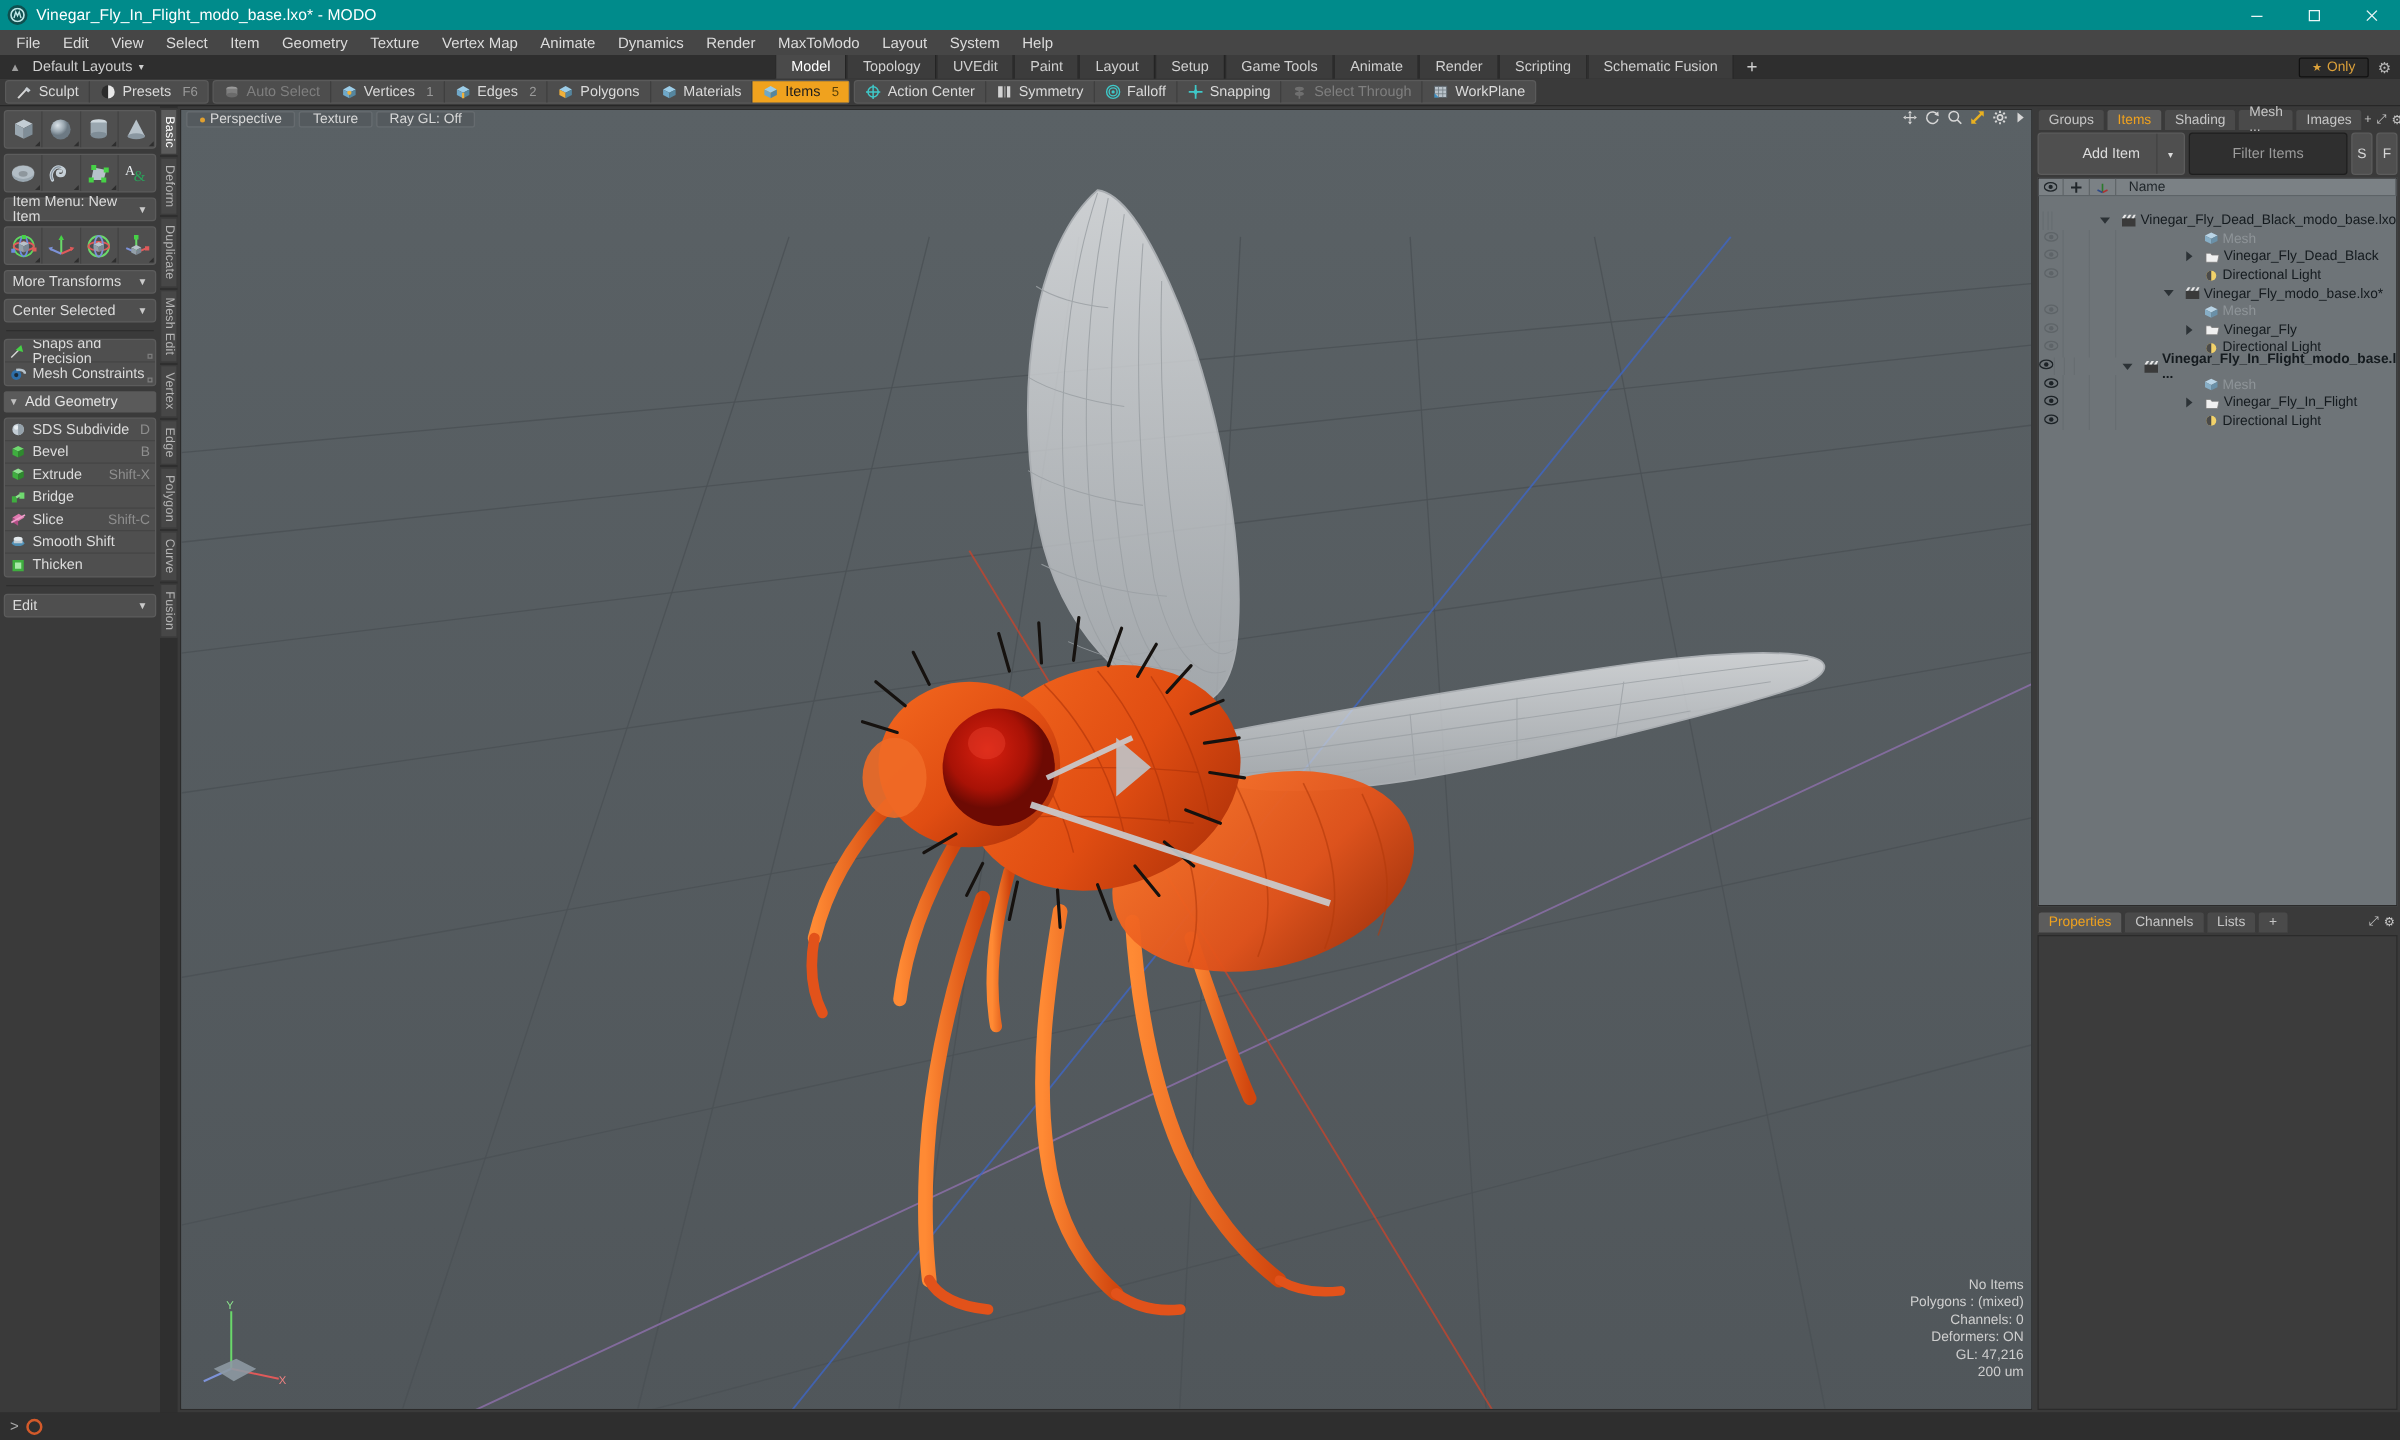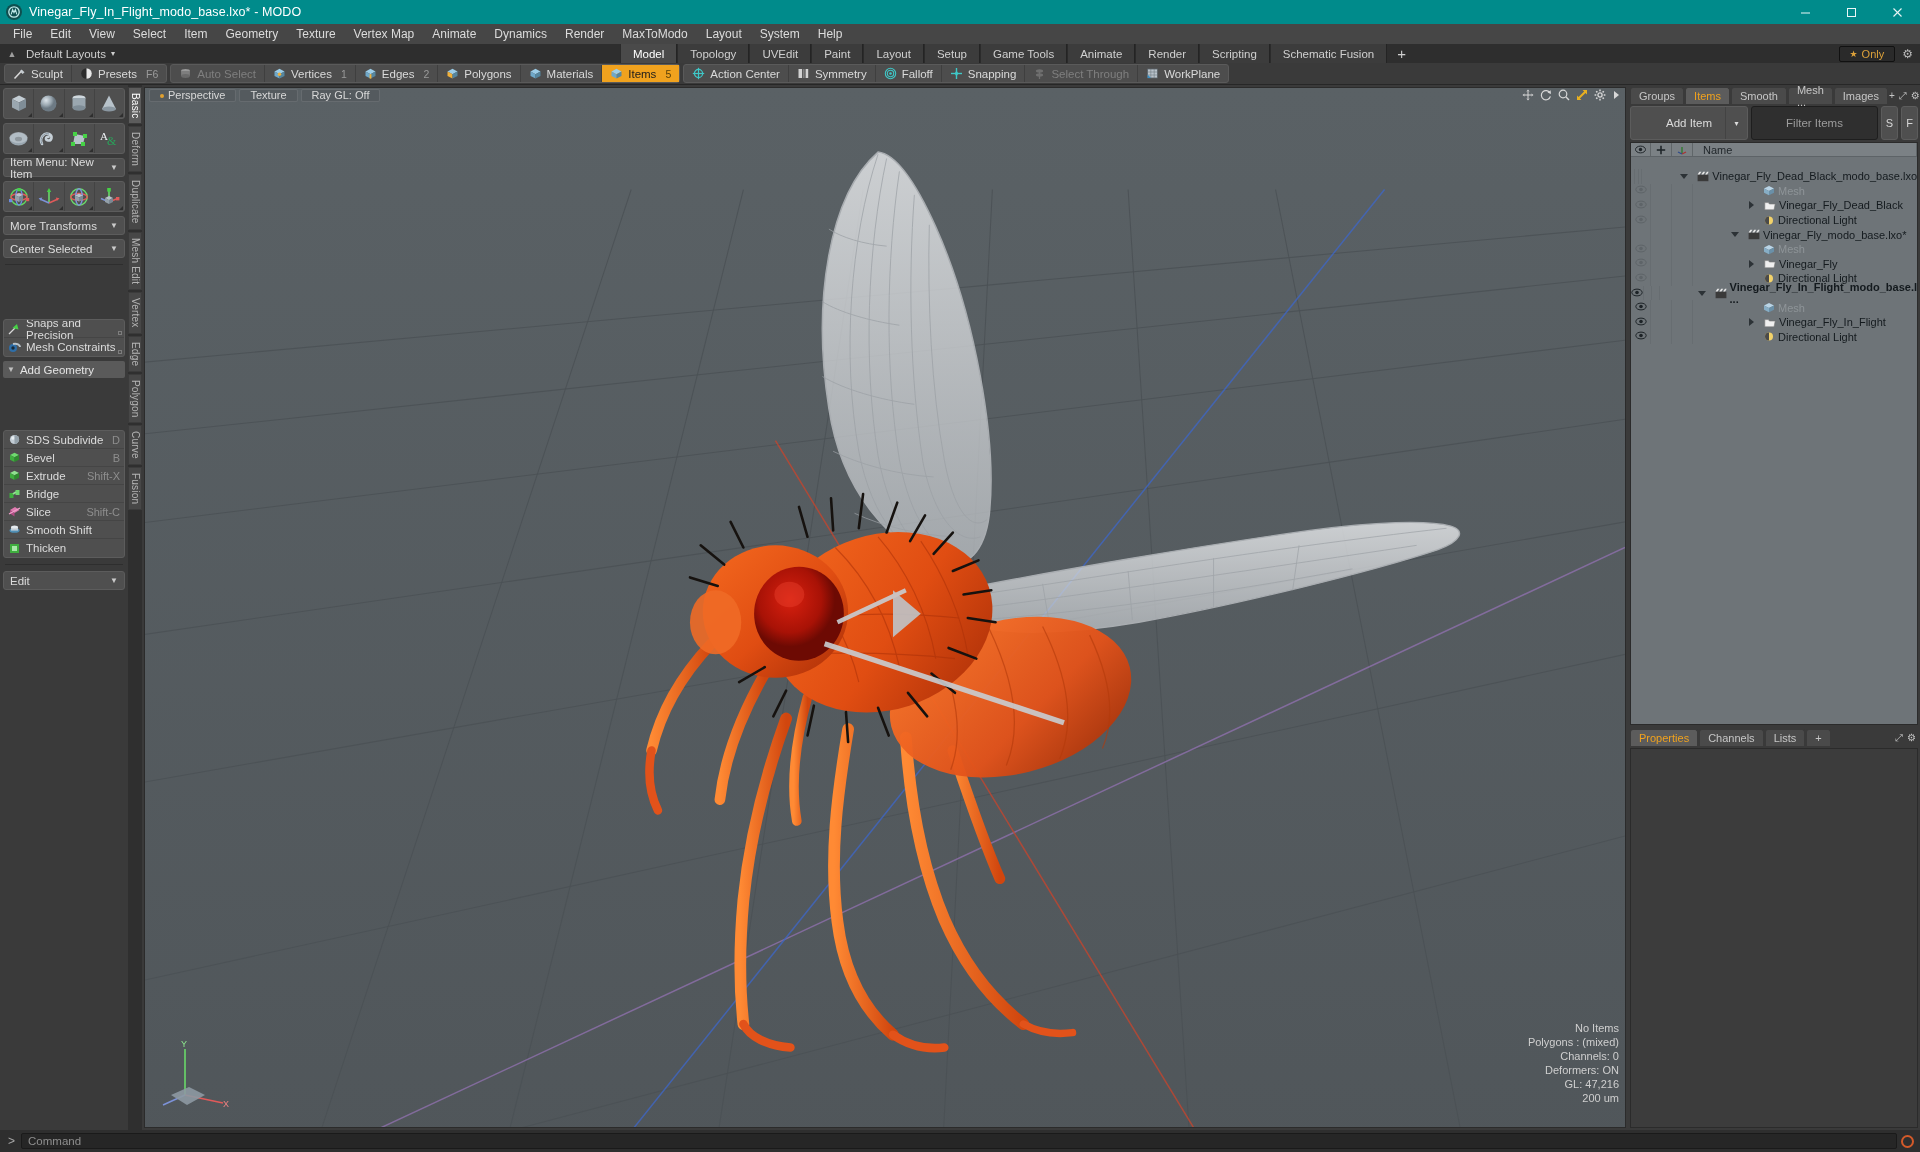--- a/index.html
+++ b/index.html
@@ -105,21 +105,21 @@
   .iconcell .corner {
     position: absolute; right: 1px; bottom: 1px; width: 0; height: 0;
     border-left: 4px solid transparent; border-bottom: 4px solid #2e2e2e;
   }
   .dropdown {
     height: 19px; background: #4f4f4f; border: 1px solid #5c5c5c; border-radius: 3px;
     display: flex; align-items: center; padding: 0 6px; font-size: 11.5px; color: #dcdcdc;
   }
   .dropdown .caret { margin-left: auto; font-size: 8px; color: #cacaca; }
   .lp-sep { height: 1px; background: #2e2e2e; margin: 2px 2px; }
-  .listgroup { background: #4f4f4f; border: 1px solid #5c5c5c; border-radius: 3px; overflow: hidden; margin-top: 48px; }
+  .listgroup { background: #4f4f4f; border: 1px solid #5c5c5c; border-radius: 3px; overflow: hidden; }
   .listrow {
     height: 18px; display: flex; align-items: center; padding: 0 4px; gap: 5px;
     font-size: 11.5px; color: #dcdcdc; border-bottom: 1px solid #454545; position: relative;
   }
   .listrow:last-child { border-bottom: none; }
   .listrow .hk { margin-left: auto; font-size: 11px; color: #8e8e8e; }
   .listrow .sq { position: absolute; right: 2px; bottom: 2px; width: 4px; height: 4px; border: 1px solid #7d7d7d; }
   .secthead {
     height: 17px; background: #5a5a5a; display: flex; align-items: center; gap: 5px;
     padding: 0 4px; font-size: 11.5px; color: #e4e4e4; border-radius: 2px;
@@ -949,21 +949,21 @@
           </div>
       </div>
 
     </div>
 
     <div class="rightpanel">
 
       <div class="rp-tabsrow" id="rp-tabs">
           <div class="rp-tab">Groups</div>
           <div class="rp-tab active">Items</div>
-          <div class="rp-tab">Smooth</div>
+          <div class="rp-tab">Shading</div>
           <div class="rp-tab">Mesh ...</div>
           <div class="rp-tab">Images</div>
         <div class="rp-tabicons">
           <span>+</span>
           <span>⤢</span>
           <span>⚙</span>
 
         </div>
       </div>
 
@@ -1252,18 +1252,15 @@
           <span>⚙</span>
         </div>
       </div>
 
       <div class="proppanel"></div>
     </div>
   </div>
 
   <div class="cmdbar">
     <span class="gt">&gt;</span>
-    <div class="cmdfield">
-      <span>Command</span>
-    </div>
     <span class="cmdcircle"></span>
   </div>
 </div>
 
 </body></html>

